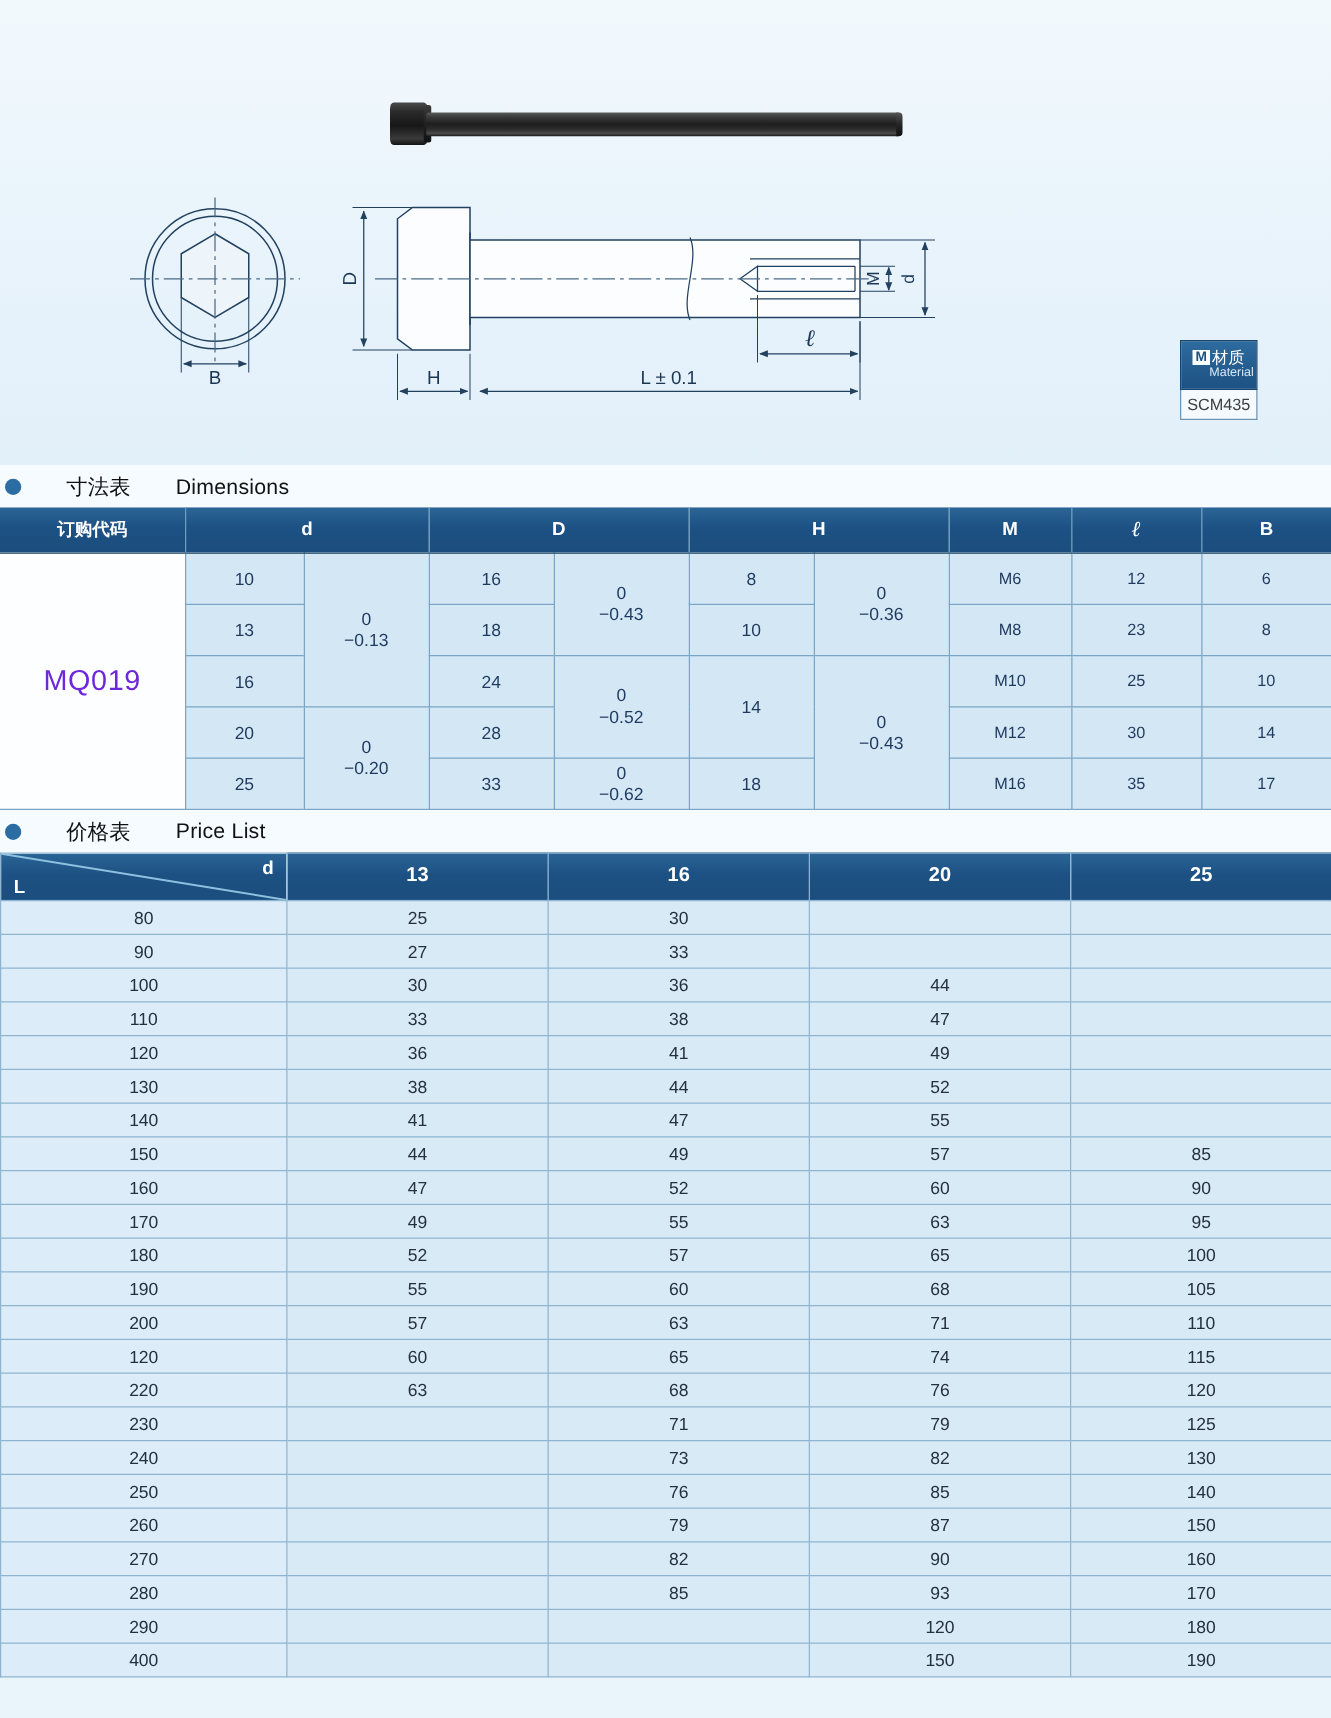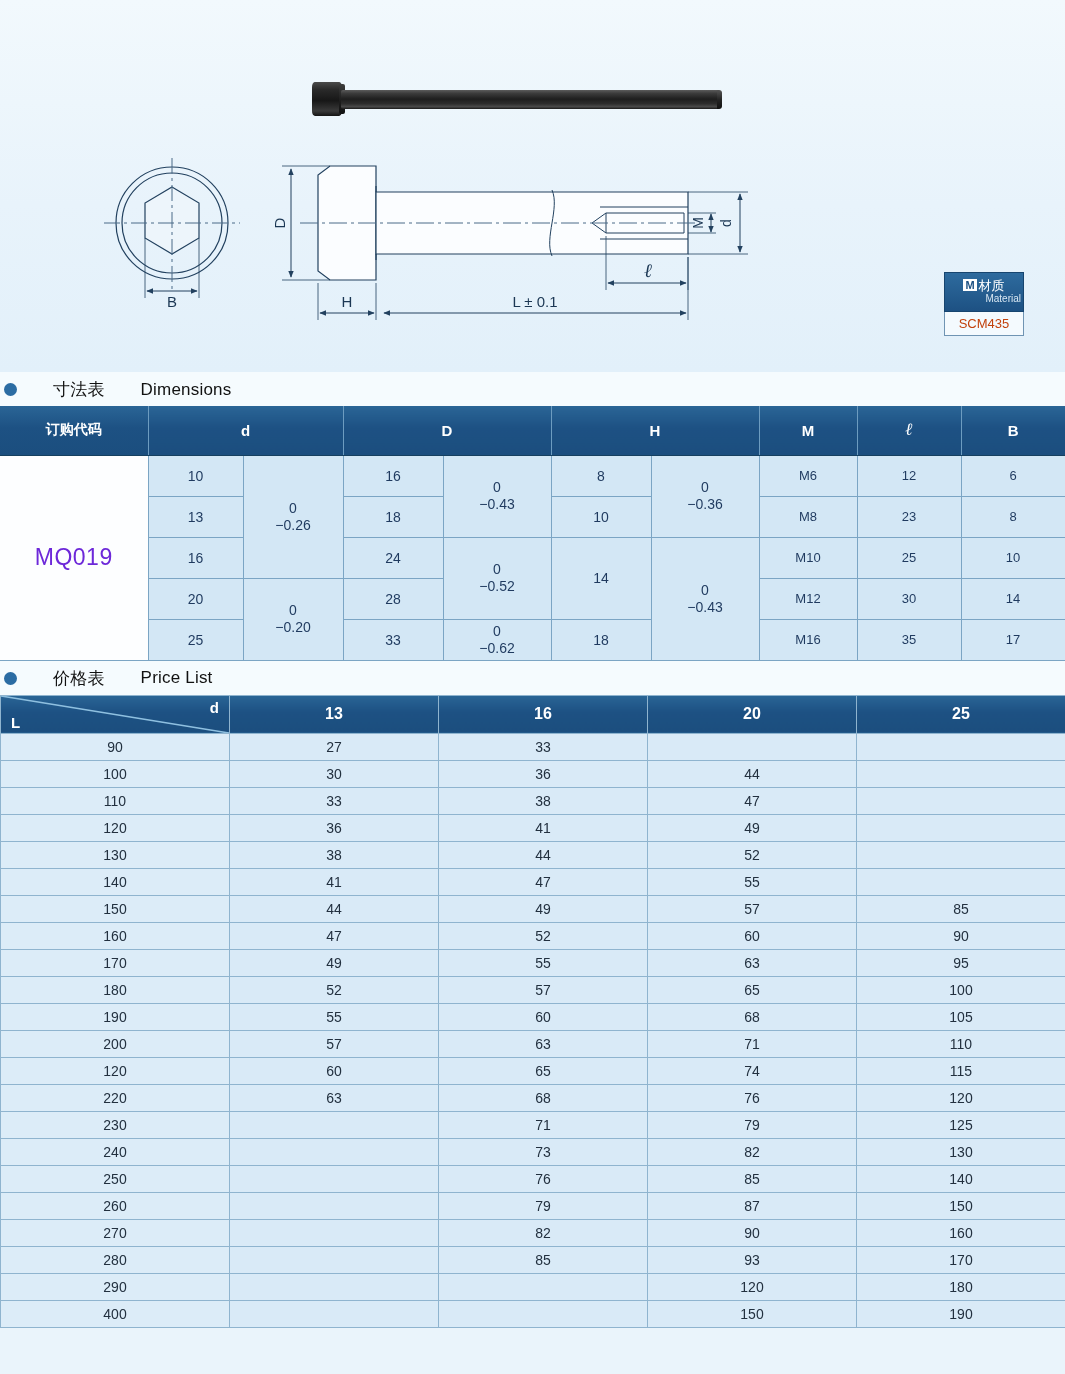--- a/index.html
+++ b/index.html
@@ -61,21 +61,21 @@
   .drawing-svg {
     position: absolute;
     left: 0; top: 150px;
     width: 1065px; height: 190px;
   }
 
   
   .material-badge {
     position: absolute;
     left: 944px; top: 272px;
-    width: 80px;
+    width: 62px;
   }
   .material-badge .mb-top {
     background: linear-gradient(180deg,#2e6b9e,#1d5183);
     color: #ffffff;
     text-align: center;
     padding: 5px 2px 6px 2px;
     border: 1px solid #17456f;
   }
   .material-badge .mb-cn {
     font-size: 13px;
@@ -96,21 +96,21 @@
   .material-badge .mb-en {
     font-size: 10px;
     line-height: 12px;
     color: #d8e7f3;
     text-align: right;
   }
   .material-badge .mb-val {
     background: #f4fafe;
     border: 1px solid #6f94b3;
     border-top: none;
-    color: #c2410c;
+    color: #404040;
     font-size: 13px;
     text-align: center;
     padding: 4px 2px;
   }
 
   
   .section-head {
     display: flex;
     align-items: center;
     gap: 8px;
@@ -130,21 +130,21 @@
 
   
   table { border-collapse: collapse; width: 1065px; table-layout: fixed; }
 
   .thead-cell {
     background: linear-gradient(180deg,#2a6596 0%,#1d5183 45%,#1b4e7e 100%);
     color: #ffffff;
     font-size: 15px;
     font-weight: bold;
     text-align: center;
-    height: 49px;
+    height: 36px;
     border-right: 1px solid #6d9cc0;
     border-bottom: 1px solid #16405f;
   }
   .thead-cell.cn { font-size: 14px; }
   .thead-cell:last-child { border-right: none; }
 
   .dcell {
     background: #d3e7f5;
     border: 1px solid #7ba5c4;
     border-top-color: #b9d6ea;
@@ -338,21 +338,21 @@
       <th class="thead-cell">B</th>
     </tr>
   </thead>
   <tbody>
 
     <tr>
       <td class="code-cell" rowspan="5">MQ019</td>
       <td class="dcell">10</td>
       <td class="dcell tol" rowspan="3">
         <div>0</div>
-        <div>−0.26</div>
+        <div>−0.13</div>
       </td>
       <td class="dcell">16</td>
       <td class="dcell tol" rowspan="2">
         <div>0</div>
         <div>−0.43</div>
       </td>
       <td class="dcell">8</td>
       <td class="dcell tol" rowspan="2">
         <div>0</div>
         <div>−0.36</div>
@@ -439,20 +439,27 @@
         <span class="lbl-L">L</span>
       </th>
       <th class="ph">13</th>
       <th class="ph">16</th>
       <th class="ph">20</th>
       <th class="ph">25</th>
     </tr>
   </thead>
   <tbody id="price-body">
       <tr>
+        <td class="pcell lrow">80</td>
+        <td class="pcell">25</td>
+        <td class="pcell">30</td>
+        <td class="pcell"></td>
+        <td class="pcell"></td>
+      </tr>
+      <tr>
         <td class="pcell lrow">90</td>
         <td class="pcell">27</td>
         <td class="pcell">33</td>
         <td class="pcell"></td>
         <td class="pcell"></td>
       </tr>
       <tr>
         <td class="pcell lrow">100</td>
         <td class="pcell">30</td>
         <td class="pcell">36</td>

